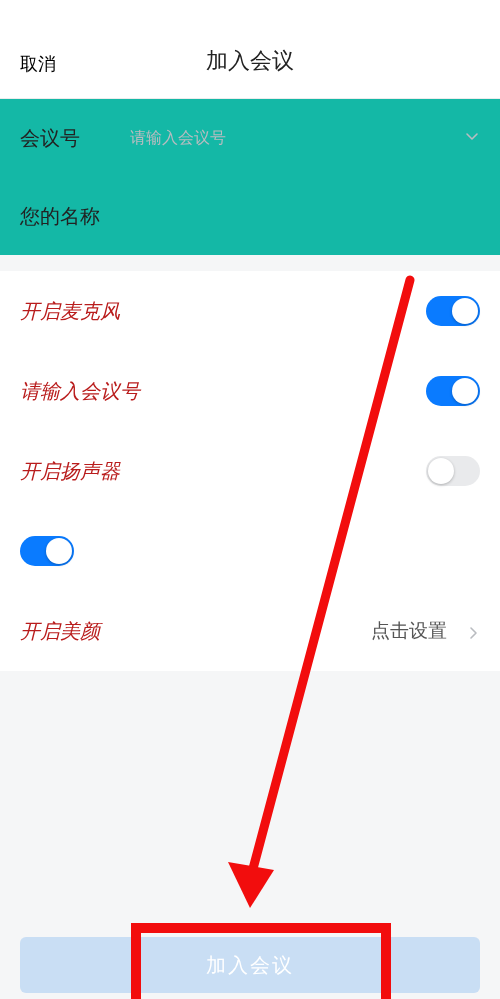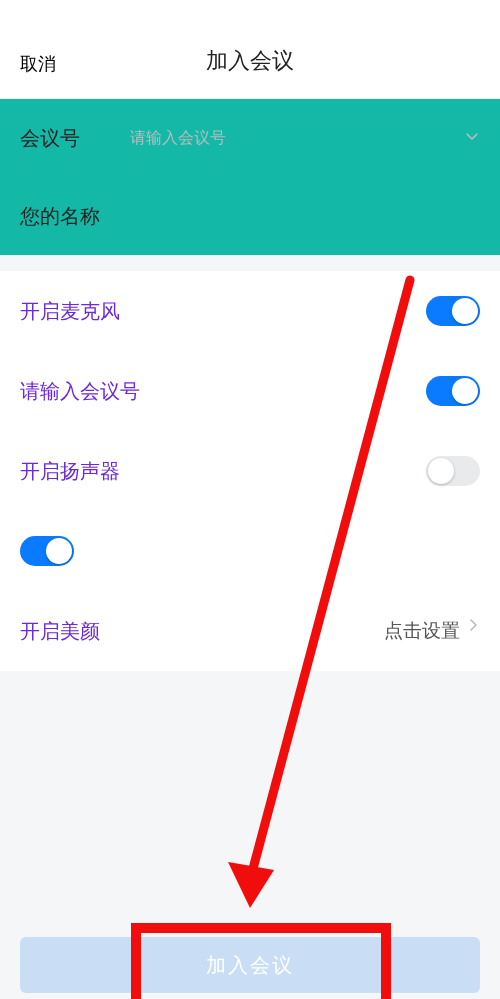--- a/index.html
+++ b/index.html
@@ -27,22 +27,22 @@
       background: repeating-linear-gradient(90deg,#c7c8ca 0 14px,#d6d7d9 14px 26px,#bfc1c4 26px 40px);
       filter: blur(3px);
       border-radius: 2px;
     }
 
     .gap { height: 16px; background: #f5f6f7; }
 
     
     .list { background: #ffffff; }
     .item { display: flex; align-items: center; justify-content: space-between; padding: 0 20px; height: 80px; }
-    .item .txt { font-size: 20px; color: #6d28d9; }
-    .item .right { display: flex; align-items: flex-start; gap: 6px; }
+    .item .txt { font-size: 20px; color: #b91c1c; font-style: italic; }
+    .item .right { display: flex; align-items: flex-end; gap: 19px; }
     .link-text { font-size: 19px; color: #555; }
     .chev-r { color: #b9bcc0; }
 
     
     .tog { width: 54px; height: 30px; border-radius: 15px; position: relative; transition: background .15s; }
     .tog .knob { position: absolute; top: 2px; width: 26px; height: 26px; border-radius: 50%; background: #fff; box-shadow: 0 1px 3px rgba(0,0,0,.25); transition: left .15s; }
     .tog.on { background: #0a7bff; }
     .tog.on .knob { left: 26px; }
     .tog.off { background: #e9eaec; }
     .tog.off .knob { left: 2px; }

